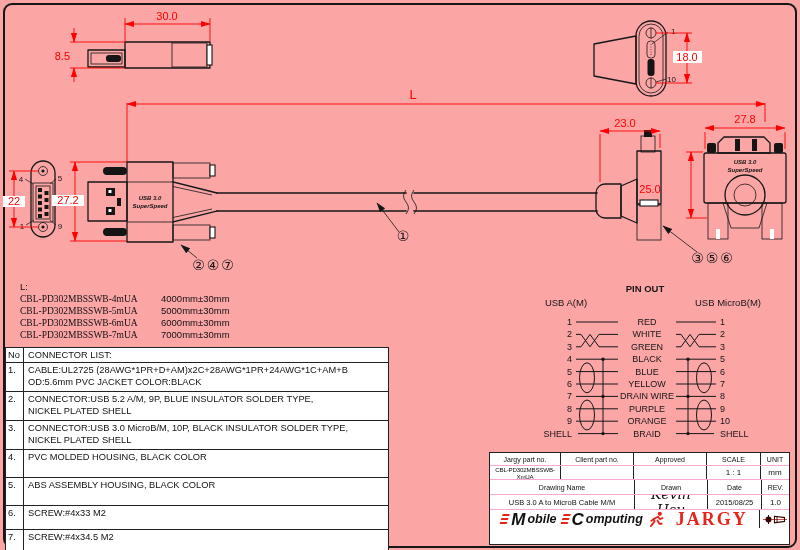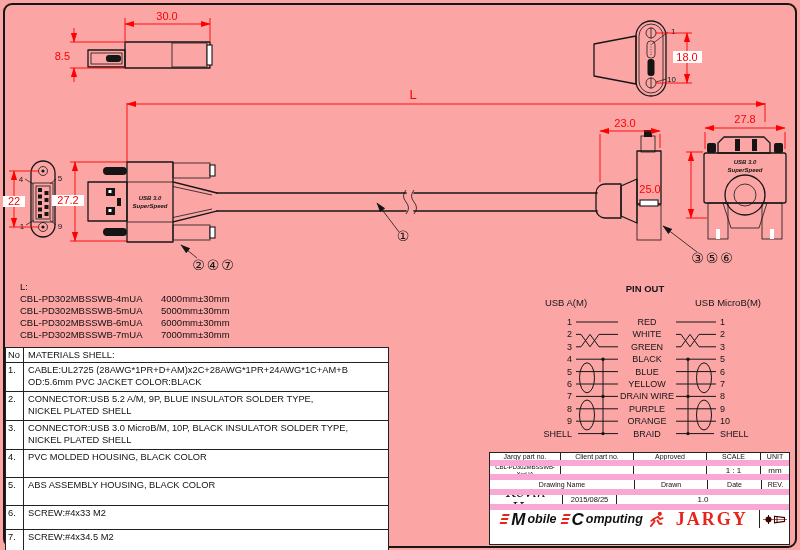--- a/index.html
+++ b/index.html
@@ -18,33 +18,33 @@
   .redtxL{fill:#ff0000;font:13px "Liberation Sans",sans-serif;}
   .blktx{fill:#161616;font:8px "Liberation Sans",sans-serif;}
   .pintx{fill:#161616;font:9px "Liberation Sans",sans-serif;}
   .pinhd{fill:#161616;font:9.5px "Liberation Sans",sans-serif;}
   .pinti{fill:#161616;font:bold 9.5px "Liberation Sans",sans-serif;}
   .ustx{fill:#161616;font:italic bold 6px "Liberation Sans",sans-serif;}
   .callout{fill:#161616;font:14px "DejaVu Sans",sans-serif;letter-spacing:2px;}
   .wire{stroke:#161616;fill:none;stroke-width:1;}
   
   .llist{position:absolute;left:20px;top:281px;font-size:9.5px;line-height:12px;}
-  .lpn{display:inline-block;width:141px;}
+  .lpn{display:inline-block;width:141px;font-family:Liberation Serif, serif;}
   
   .mtable{position:absolute;left:5px;top:347px;width:384px;border:1px solid #222;
           box-sizing:border-box;font-size:9.3px;line-height:12px;background:#fff;}
   .mrow{display:flex;border-top:1px solid #222;}
   .mrow:first-child{border-top:none;}
   .mno{width:18px;border-right:1px solid #222;padding:1px 8px 0 2px;box-sizing:border-box;flex:none;}
   .mtx{flex:1;padding:1px 3px 0 4px;}
   .h14{height:14px;} .h28{height:28px;} .h27{height:27px;} .h23{height:23px;}
   
   .tblock{position:absolute;left:489px;top:452px;width:301px;height:93px;border:1px solid #222;
           box-sizing:border-box;background:#fff;font-size:7px;}
-  .trow{display:flex;border-bottom:6px solid #f9a8d4;box-sizing:border-box;}
+  .trow{display:flex;border-bottom:1px solid #f9a8d4;box-sizing:border-box;}
   .trow:last-child{border-bottom:none;}
   .tc{border-right:1px solid #222;box-sizing:border-box;display:flex;align-items:center;
       justify-content:center;text-align:center;overflow:hidden;}
   .tc:last-child{border-right:none;}
   .w1{width:71px;} .w2{width:73px;} .w3{width:73px;} .w4{width:54px;} .w5{flex:1;}
   .w12{width:145px;}
   .r13{height:13px;} .r14{height:14px;} .r15{height:15px;} .rlogo{flex:1;}
   .v8{font-size:8px;} .v75{font-size:7.5px;}
   .pnv{font-size:6.2px;letter-spacing:-0.2px;}
   .sig{font-family:"DejaVu Serif",serif;font-style:italic;font-size:14px;}
@@ -349,21 +349,21 @@
     <div>L:</div>
     <div><span class="lpn">CBL-PD302MBSSWB-4mUA</span><span>4000mm±30mm</span></div>
     <div><span class="lpn">CBL-PD302MBSSWB-5mUA</span><span>5000mm±30mm</span></div>
     <div><span class="lpn">CBL-PD302MBSSWB-6mUA</span><span>6000mm±30mm</span></div>
     <div><span class="lpn">CBL-PD302MBSSWB-7mUA</span><span>7000mm±30mm</span></div>
   </div>
 
   <div class="mtable">
     <div class="mrow h14">
       <div class="mno">No</div>
-      <div class="mtx">MATERIALS SHELL:</div>
+      <div class="mtx">CONNECTOR LIST:</div>
     </div>
     <div class="mrow h28">
       <div class="mno">1.</div>
       <div class="mtx">
           <div>CABLE:UL2725 (28AWG*1PR+D+AM)x2C+28AWG*1PR+24AWG*1C+AM+B</div>
           <div>OD:5.6mm  PVC JACKET COLOR:BLACK</div>
         </div>
     </div>
     <div class="mrow h28">
       <div class="mno">2.</div>
@@ -424,20 +424,21 @@
       <div class="tc w4 v8">1 : 1</div>
       <div class="tc w5 v8">mm</div>
     </div>
     <div class="trow r15">
       <div class="tc w12">Drawing Name</div>
       <div class="tc w3">Drawn</div>
       <div class="tc w4">Date</div>
       <div class="tc w5">REV.</div>
     </div>
     <div class="trow r15">
+      <div class="tc w12 v75">USB 3.0 A to MicroB Cable M/M</div>
       <div class="tc w3 sig">Kevin Hsu</div>
       <div class="tc w4 v75">2015/08/25</div>
       <div class="tc w5 v8">1.0</div>
     </div>
     <div class="trow rlogo">
       <div class="tc w5 logo-cell">
         <span class="speed"></span>
         <span class="mc-cap">M</span>
         <span class="mc-rest">obile</span>
         <span class="speed"></span>

